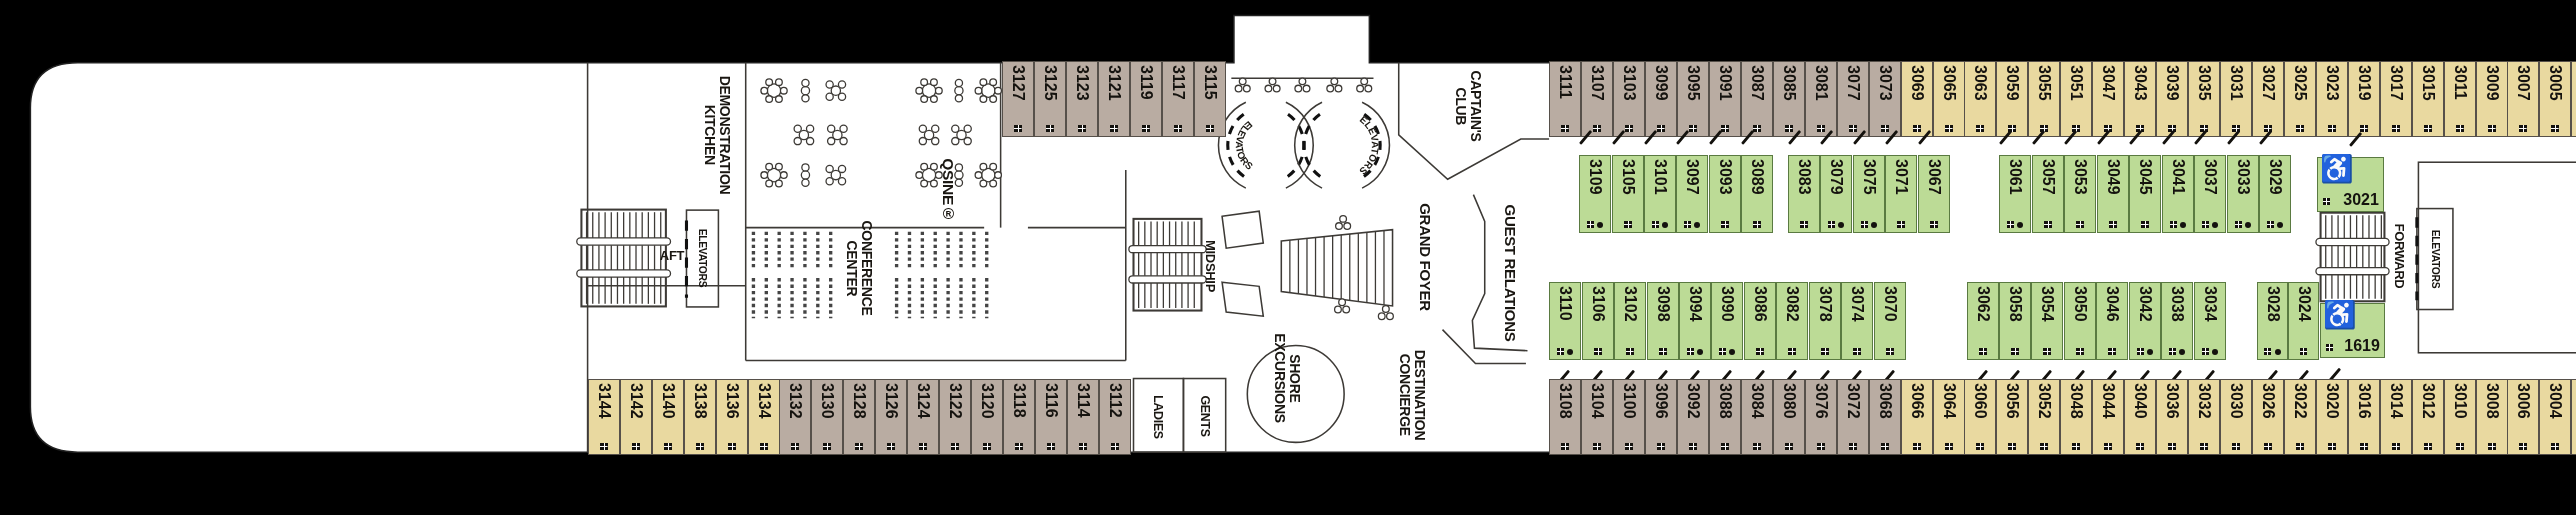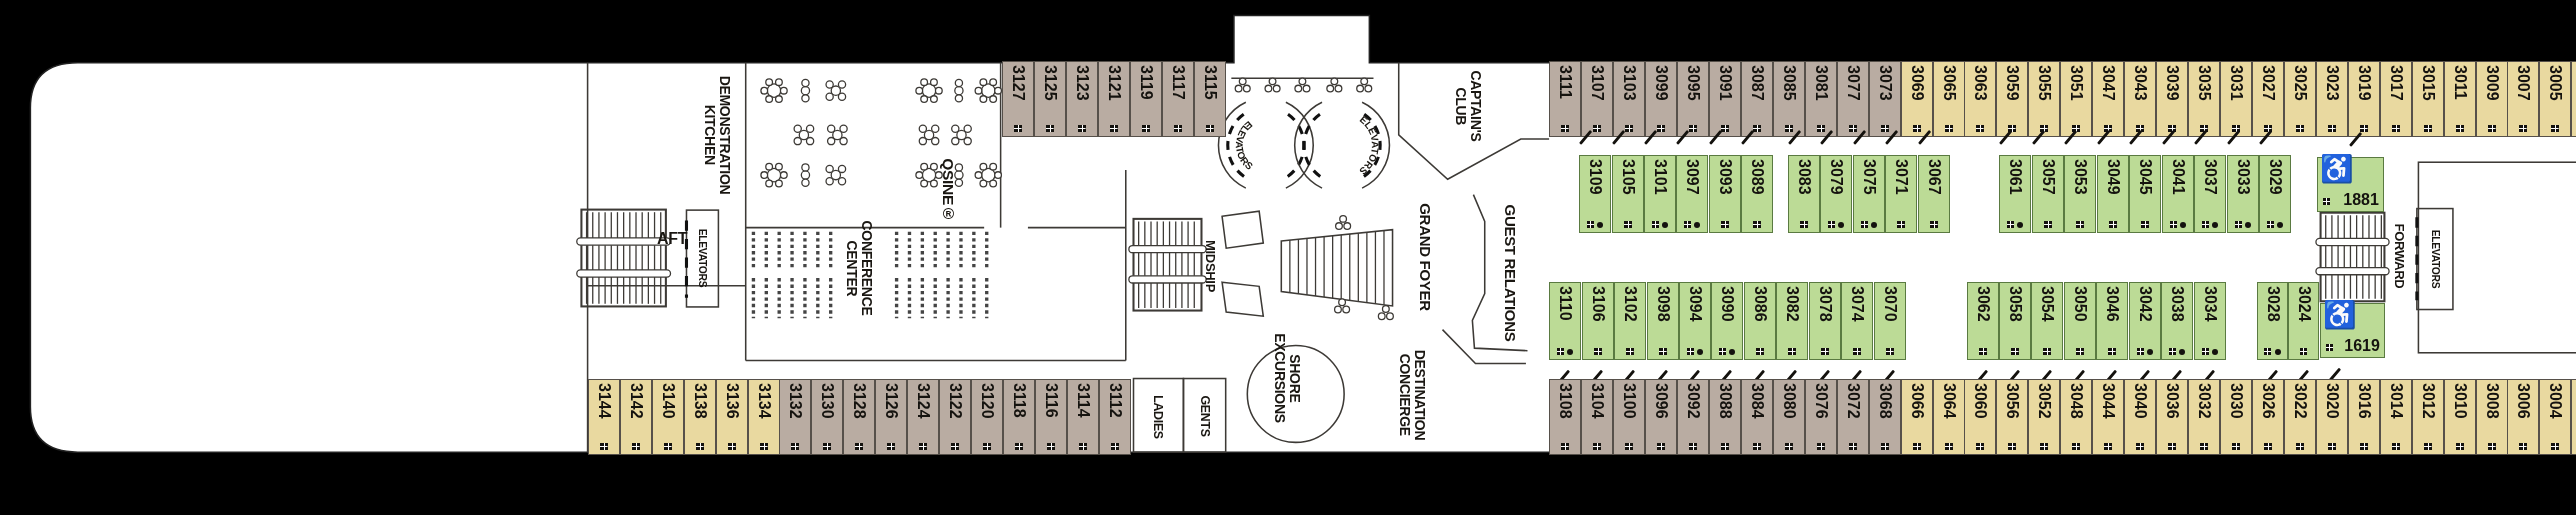--- a/index.html
+++ b/index.html
@@ -753,21 +753,21 @@
         <div class="tick up"></div>
         <span class="num" style="font-size:16px">3029</span>
         <div class="icons">
           <div class="icon-sq"></div>
           <div class="icon-dot"></div>
         </div>
       </div>
       <div class="cabin green wheel" style="left: 2317px; top: 157px; width: 67px; height: 55px;">
         <div class="tick upright"></div>
         <span class="wc">♿</span>
-        <span class="num" style="font-size:16px">1881</span>
+        <span class="num" style="font-size:16px">3021</span>
         <div class="icons">
           <div class="icon-sq"></div>
         </div>
       </div>
       <div class="cabin green" style="left: 1549px; top: 282px; width: 32px; height: 78px;">
         <div class="tick down"></div>
         <span class="num" style="font-size:16px">3110</span>
         <div class="icons">
           <div class="icon-sq"></div>
           <div class="icon-dot"></div>
@@ -1224,21 +1224,21 @@
       <div class="cabin gold" style="left: 2571px; top: 379px; width: 32px; height: 76px;">
         <div class="icons"></div>
       </div>
     </div>
   <div id="labels">
       <div class="maplabel v" style="left: 717px; top: 135px; font-size: 14px;">DEMONSTRATION
 KITCHEN</div>
       <div class="maplabel v" style="left: 948px; top: 190px; font-size: 15.5px;">QSINE®</div>
       <div class="maplabel v" style="left: 859px; top: 268px; font-size: 14px;">CONFERENCE
 CENTER</div>
-      <div class="maplabel" style="left: 672px; top: 239px; font-size: 16px;">AFT</div>
+      <div class="maplabel" style="left: 672px; top: 256px; font-size: 13px;">AFT</div>
       <div class="maplabel v" style="left: 702px; top: 258px; font-size: 10.3px;">ELEVATORS</div>
       <div class="maplabel v" style="left: 1210px; top: 266px; font-size: 13px;">MIDSHIP</div>
       <div class="maplabel v" style="left: 1158px; top: 417px; font-size: 12.4px;">LADIES</div>
       <div class="maplabel v" style="left: 1205px; top: 416px; font-size: 12.4px;">GENTS</div>
       <div class="maplabel v" style="left: 1287px; top: 378px; font-size: 14px;">SHORE
 EXCURSIONS</div>
       <div class="maplabel v" style="left: 1425px; top: 257px; font-size: 15px;">GRAND FOYER</div>
       <div class="maplabel v" style="left: 1468px; top: 106px; font-size: 14px;">CAPTAIN'S
 CLUB</div>
       <div class="maplabel v" style="left: 1510px; top: 273px; font-size: 15px;">GUEST RELATIONS</div>

